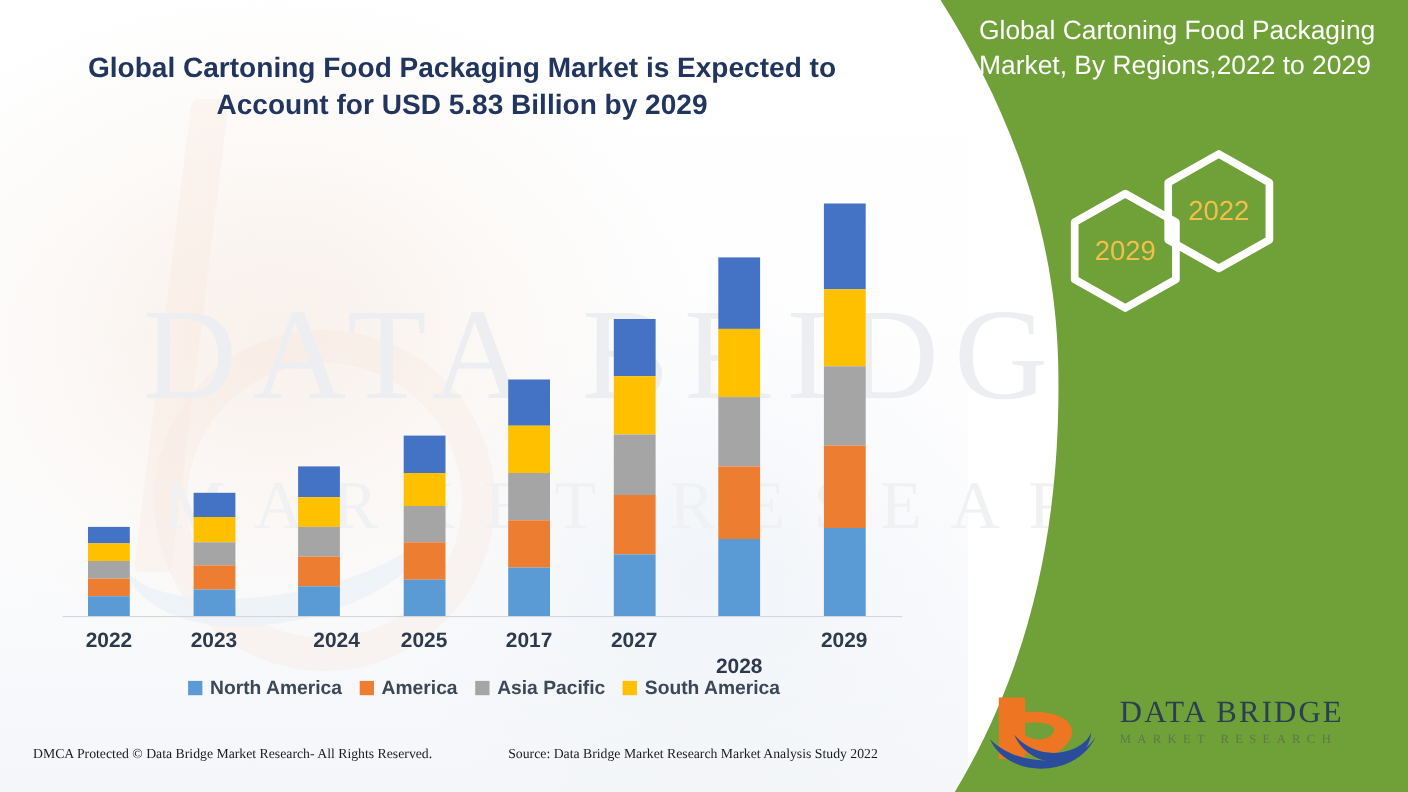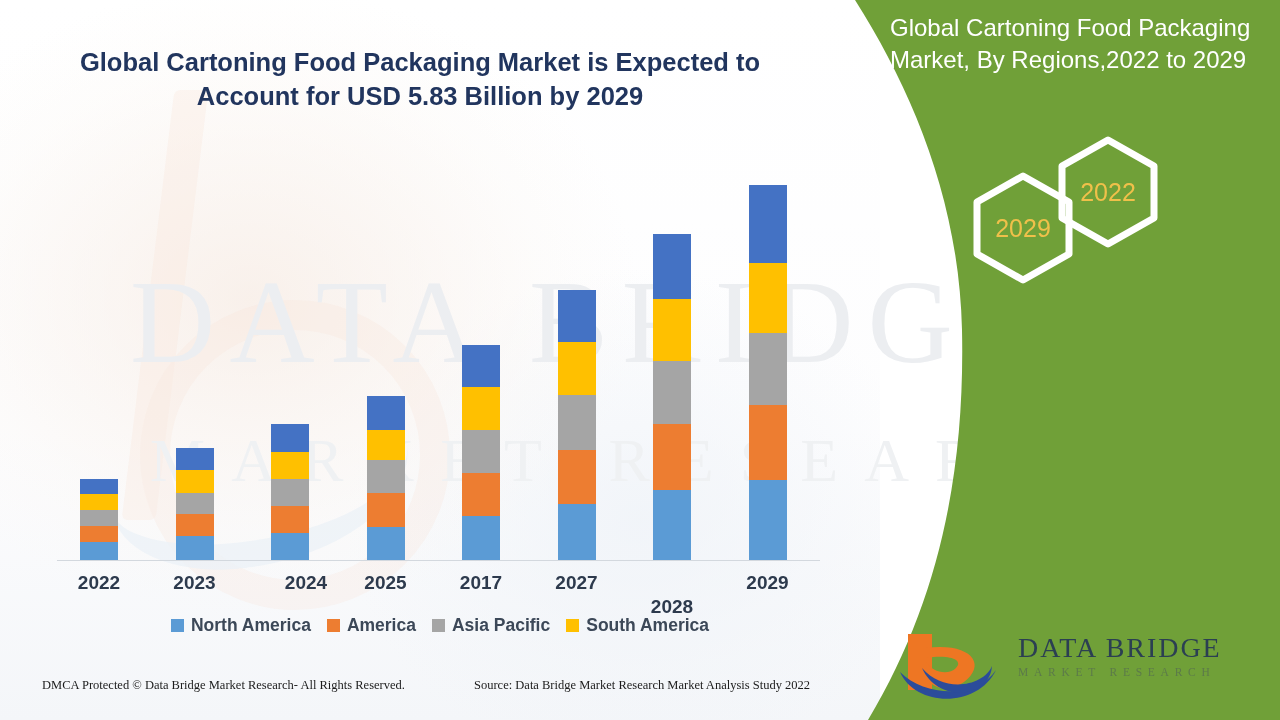--- a/index.html
+++ b/index.html
@@ -40,21 +40,21 @@
   .seg{width:100%;display:block;}
   .xlabels{position:absolute;left:57px;top:572px;width:763px;height:30px;}
   .xlab{position:absolute;width:90px;text-align:center;color:#2d3a4d;font-size:19px;font-weight:700;}
 
   .legend{position:absolute;left:55px;top:615px;width:770px;display:flex;justify-content:center;align-items:center;gap:16px;}
   .lg-item{display:flex;align-items:center;gap:7px;}
   .lg-swatch{width:13px;height:13px;display:inline-block;}
   .lg-text{color:#3c4858;font-size:17.5px;font-weight:700;}
 
   
-  .footer{position:absolute;left:12px;top:678px;width:880px;height:30px;text-align:right;}
+  .footer{position:absolute;left:0;top:678px;width:880px;height:30px;text-align:right;}
   .foot-left{position:absolute;left:30px;top:0;color:#1b1b1b;font-size:12.5px;font-family:"Liberation Serif",serif;}
   .foot-right{position:absolute;left:462px;top:0;color:#1b1b1b;font-size:12.5px;font-family:"Liberation Serif",serif;}
 
   
   .green-panel{position:absolute;left:0;top:0;width:1280px;height:720px;pointer-events:none;}
   .green-panel svg{position:absolute;right:0;top:0;}
   .gp-content{position:absolute;left:868px;top:0;width:412px;height:720px;}
   .gp-title{position:absolute;left:22px;top:12px;width:392px;color:#ffffff;font-size:24px;line-height:1.33;font-weight:400;}
 
   .hexwrap{position:absolute;left:0;top:128px;width:412px;height:160px;}

